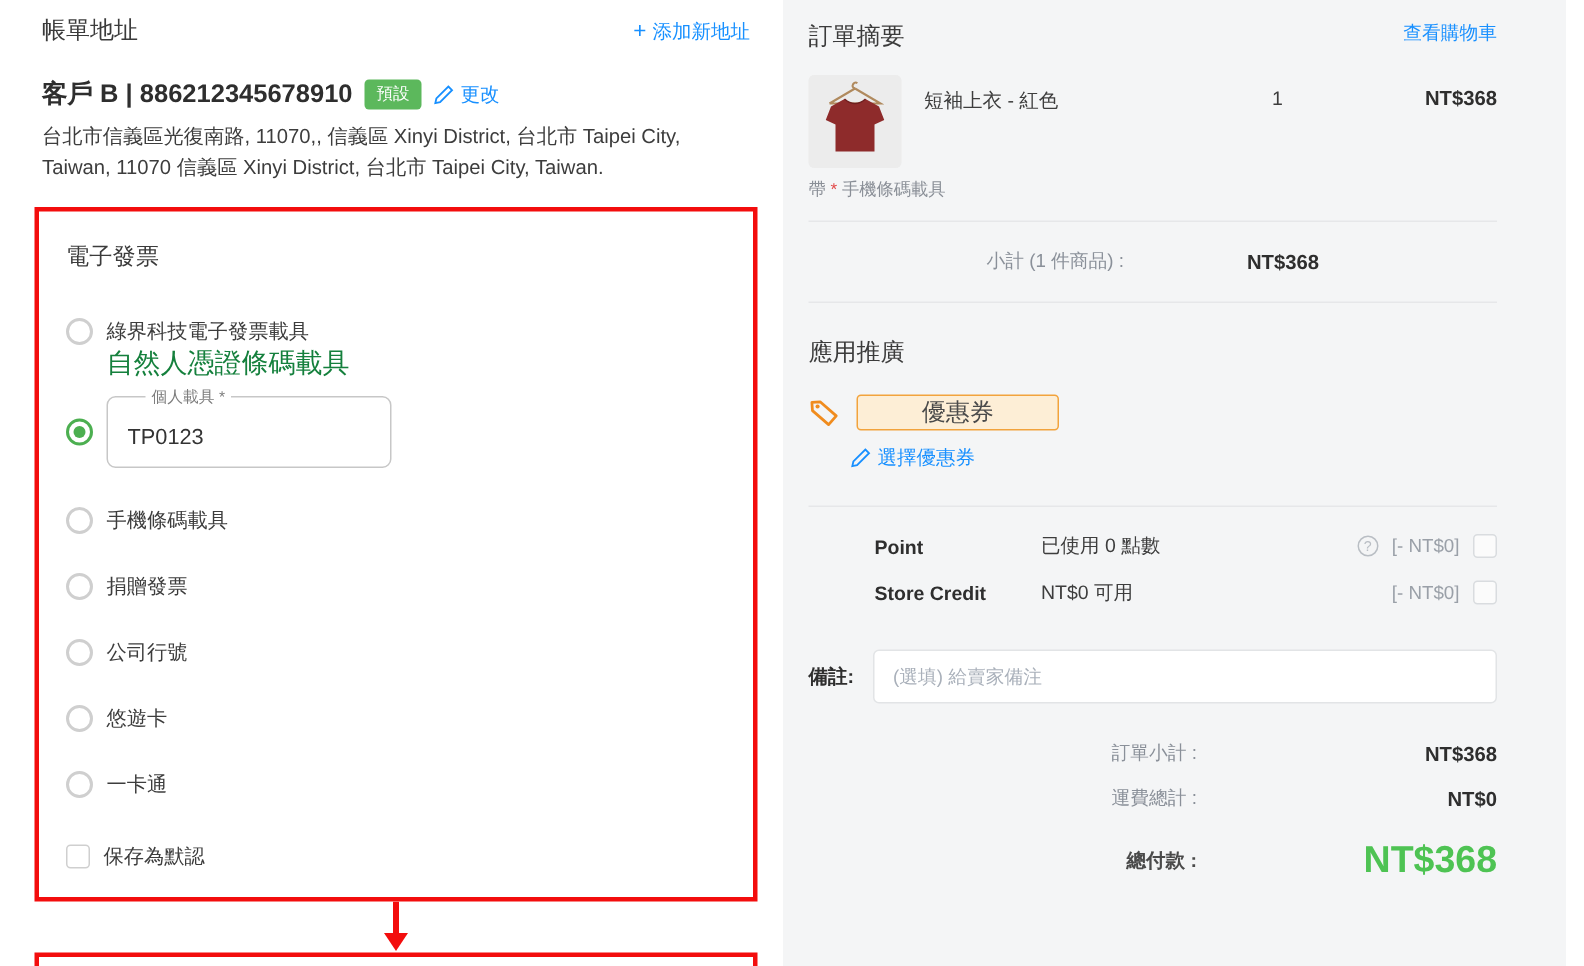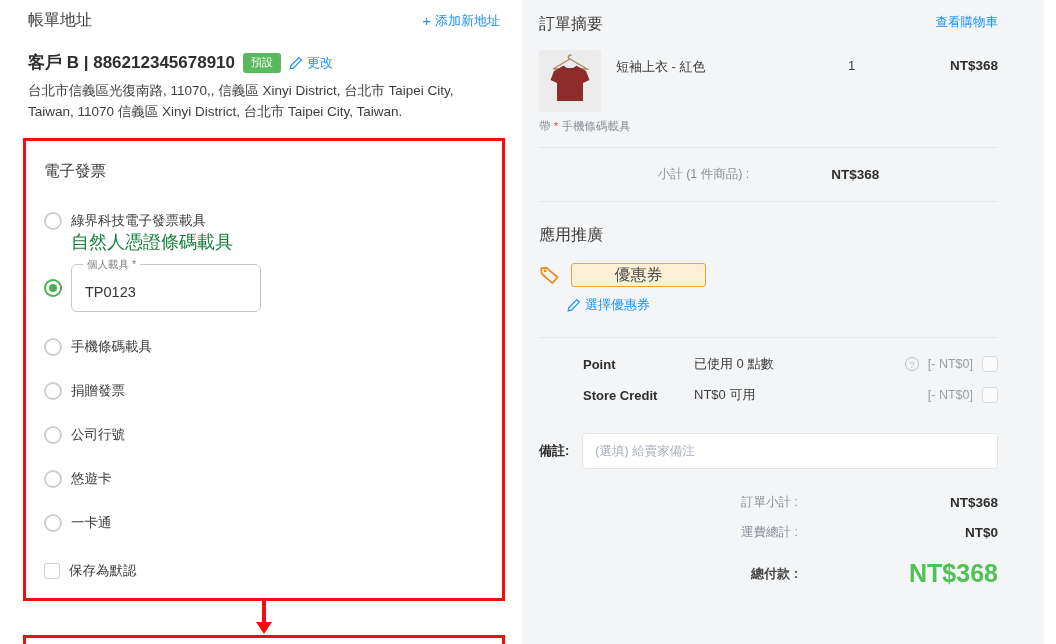--- a/index.html
+++ b/index.html
@@ -30,21 +30,21 @@
 
   .opt-row { display: flex; align-items: center; gap: 9px; margin-top: 26px; cursor: pointer; }
   .radio { width: 18px; height: 18px; border-radius: 50%; border: 2px solid #cfcfcf; background: #fff; flex: 0 0 auto; }
   .radio.checked { border: 2px solid #4caf50; position: relative; }
   .radio.checked::after { content: ""; position: absolute; left: 3px; top: 3px; width: 8px; height: 8px; border-radius: 50%; background: #4caf50; }
   .opt-label { font-size: 13.5px; color: #3d3d3d; }
   .sub-opt-label { margin: 0 0 0 27px; font-size: 18px; color: #15803d; }
 
   .carrier-row { display: flex; align-items: center; gap: 9px; margin-top: 10px; }
   .mat-field { position: relative; width: 190px; height: 48px; border: 1px solid #c7c7c7; border-radius: 6px; background: #fff; }
-  .mat-field .mat-label { position: absolute; top: -7px; left: 11px; background: #fff; padding: 0 4px; font-size: 10.5px; color: #7d7d7d; }
+  .mat-field .mat-label { position: absolute; top: -7px; left: 25px; background: #fff; padding: 0 4px; font-size: 10.5px; color: #7d7d7d; }
   .mat-field input { width: 100%; height: 100%; border: none; outline: none; background: transparent; padding: 8px 12px 0 13px; font-size: 14.5px; color: #333; font-family: inherit; }
 
   .checkbox { width: 16px; height: 16px; border: 1.5px solid #cfcfcf; border-radius: 3px; background: #fff; flex: 0 0 auto; }
   .save-row { margin-top: 30px; }
 
   .arrow-wrap { height: 34px; display: flex; justify-content: center; }
   .submit-outline { border: 3px solid #f30d0d; padding: 3px; }
 
   
   .right-col { flex: 1; background: #f4f5f6; padding: 12px 46px 0 17px; }

